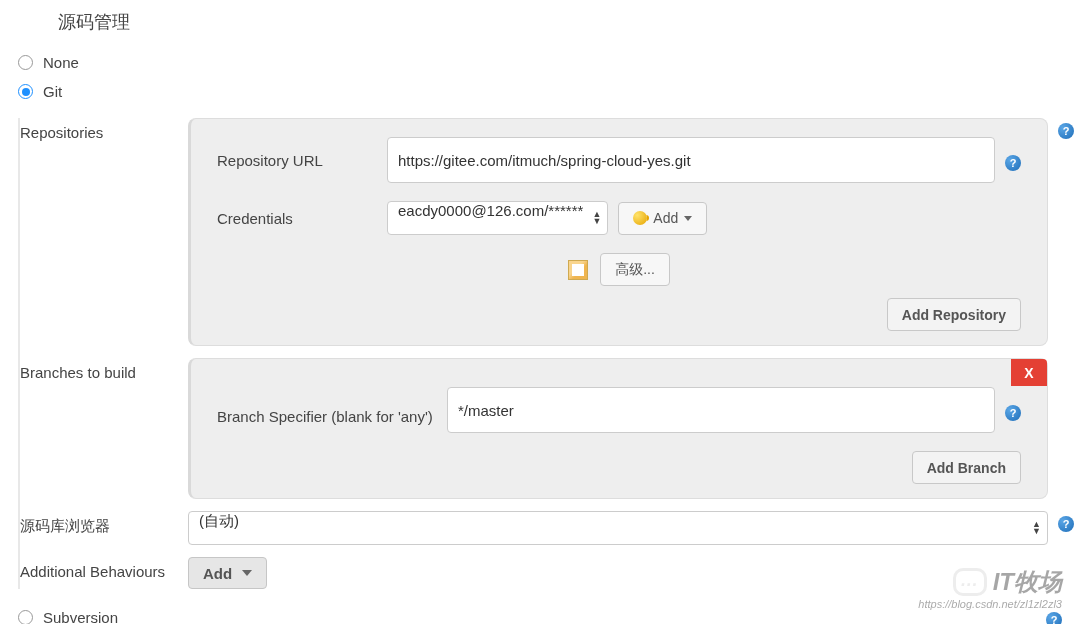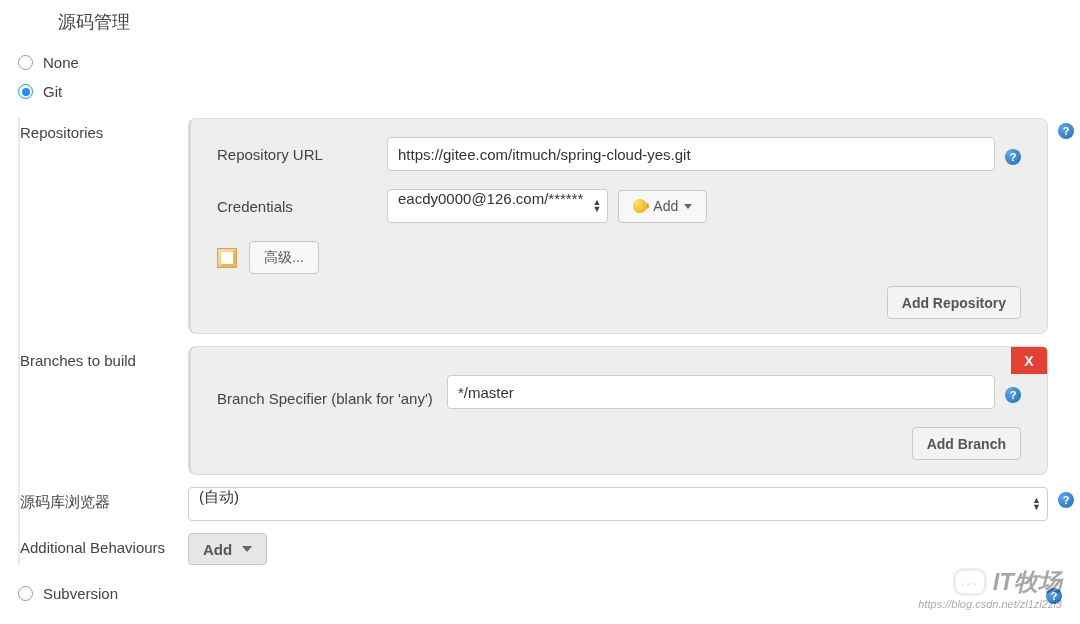--- a/index.html
+++ b/index.html
@@ -89,21 +89,21 @@
     align-items: center;
     gap: 10px;
     margin-bottom: 18px;
   }
   .inner-label {
     width: 160px;
     color: #444;
   }
   .text-input {
     flex: 1;
-    height: 34px;
+    height: 46px;
     background: #fff;
     border: 1px solid #ccc;
     border-radius: 4px;
     padding: 0 10px;
     font-size: 15px;
     color: #333;
     font-family: inherit;
   }
   .select {
     height: 34px;
@@ -136,21 +136,21 @@
     font-weight: bold;
     color: #555;
     display: inline-flex;
     align-items: center;
     gap: 6px;
     cursor: pointer;
   }
   .btn.light { background: #f7f7f7; font-weight: normal; }
   .panel-actions-right {
     display: flex;
-    justify-content: flex-start;
+    justify-content: center;
     align-items: center;
     gap: 12px;
     margin-bottom: 12px;
   }
   .edit-icon {
     width: 20px; height: 20px;
     display: inline-block;
     background: linear-gradient(135deg, #f9d58d 40%, #efb550 60%);
     border: 1px solid #cfa950;
     position: relative;

